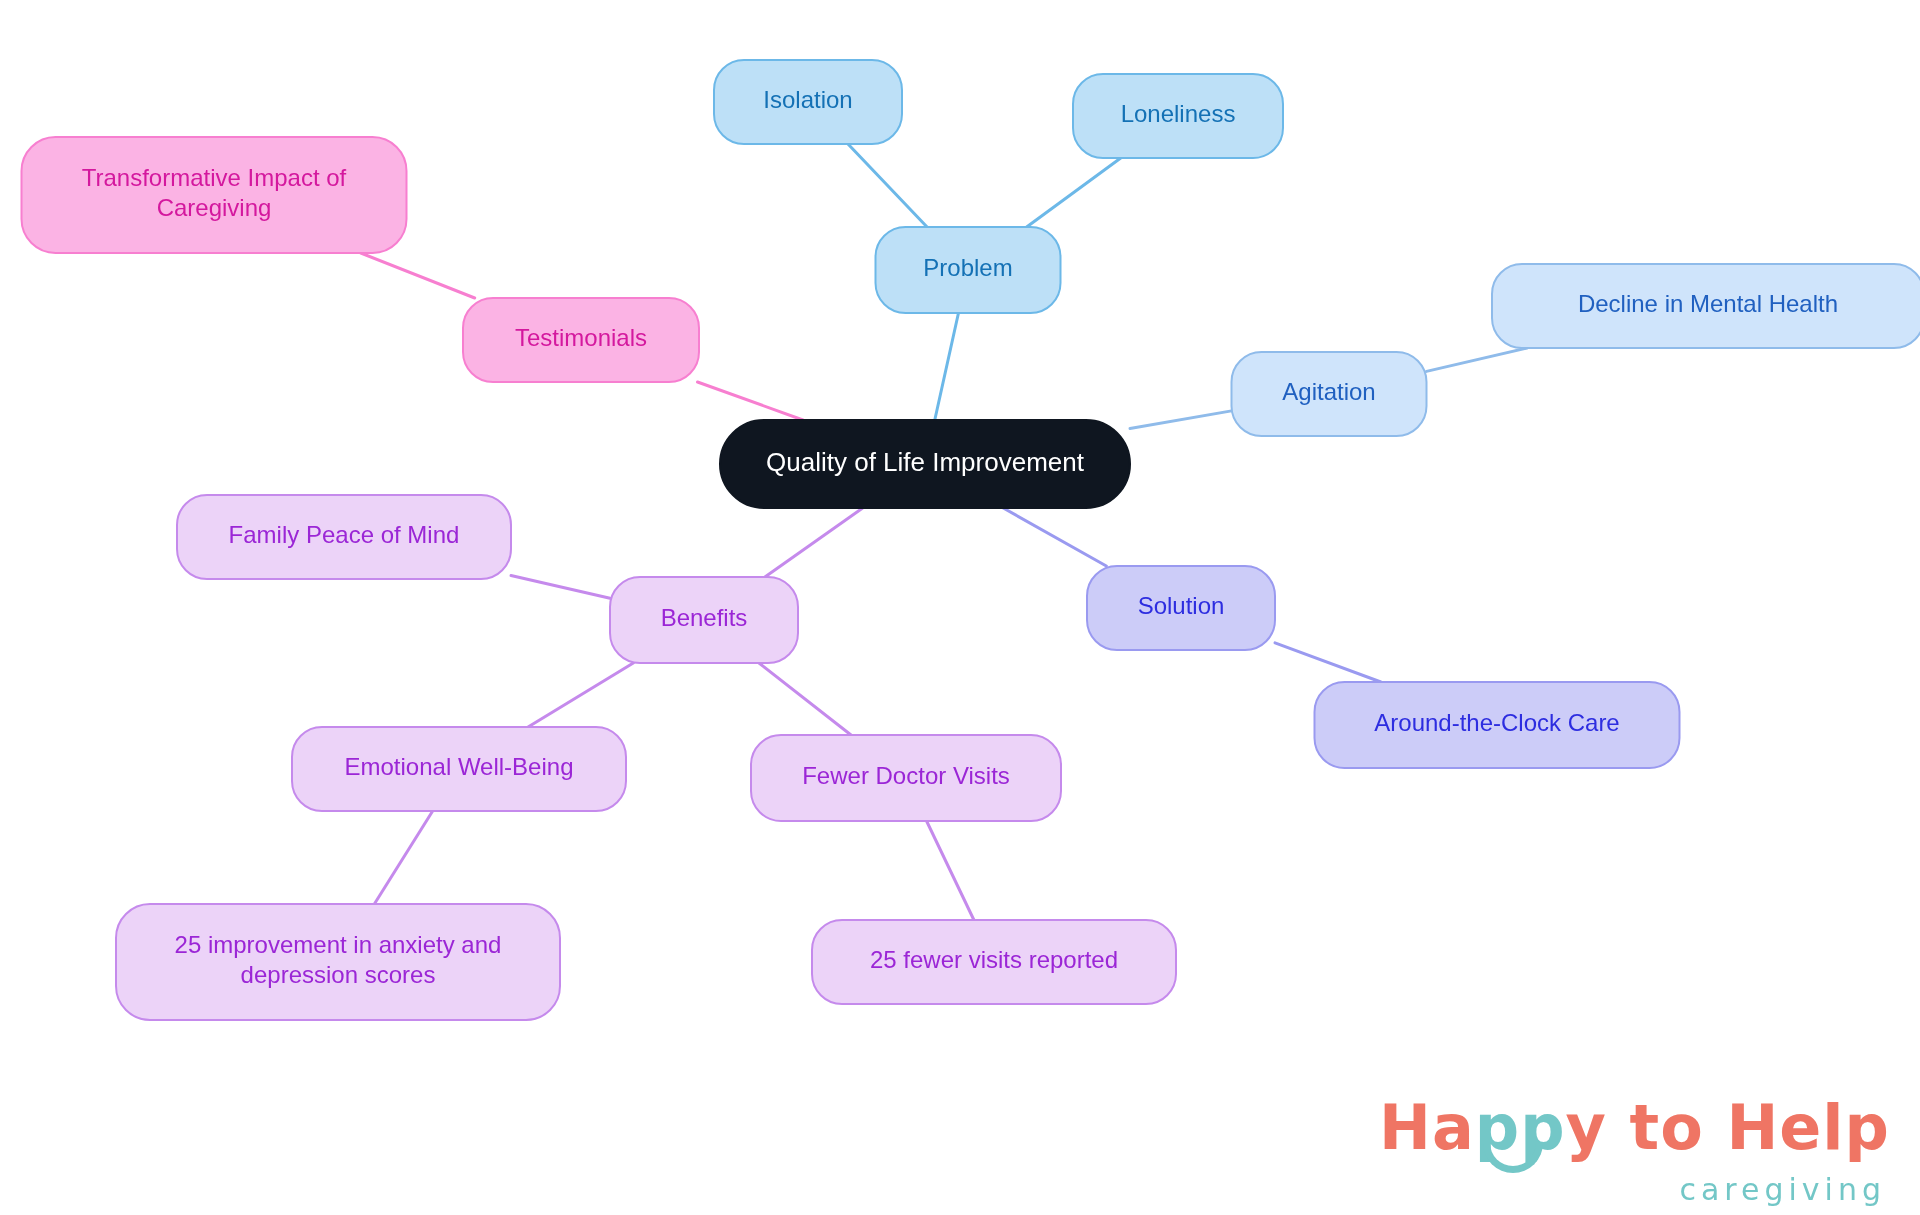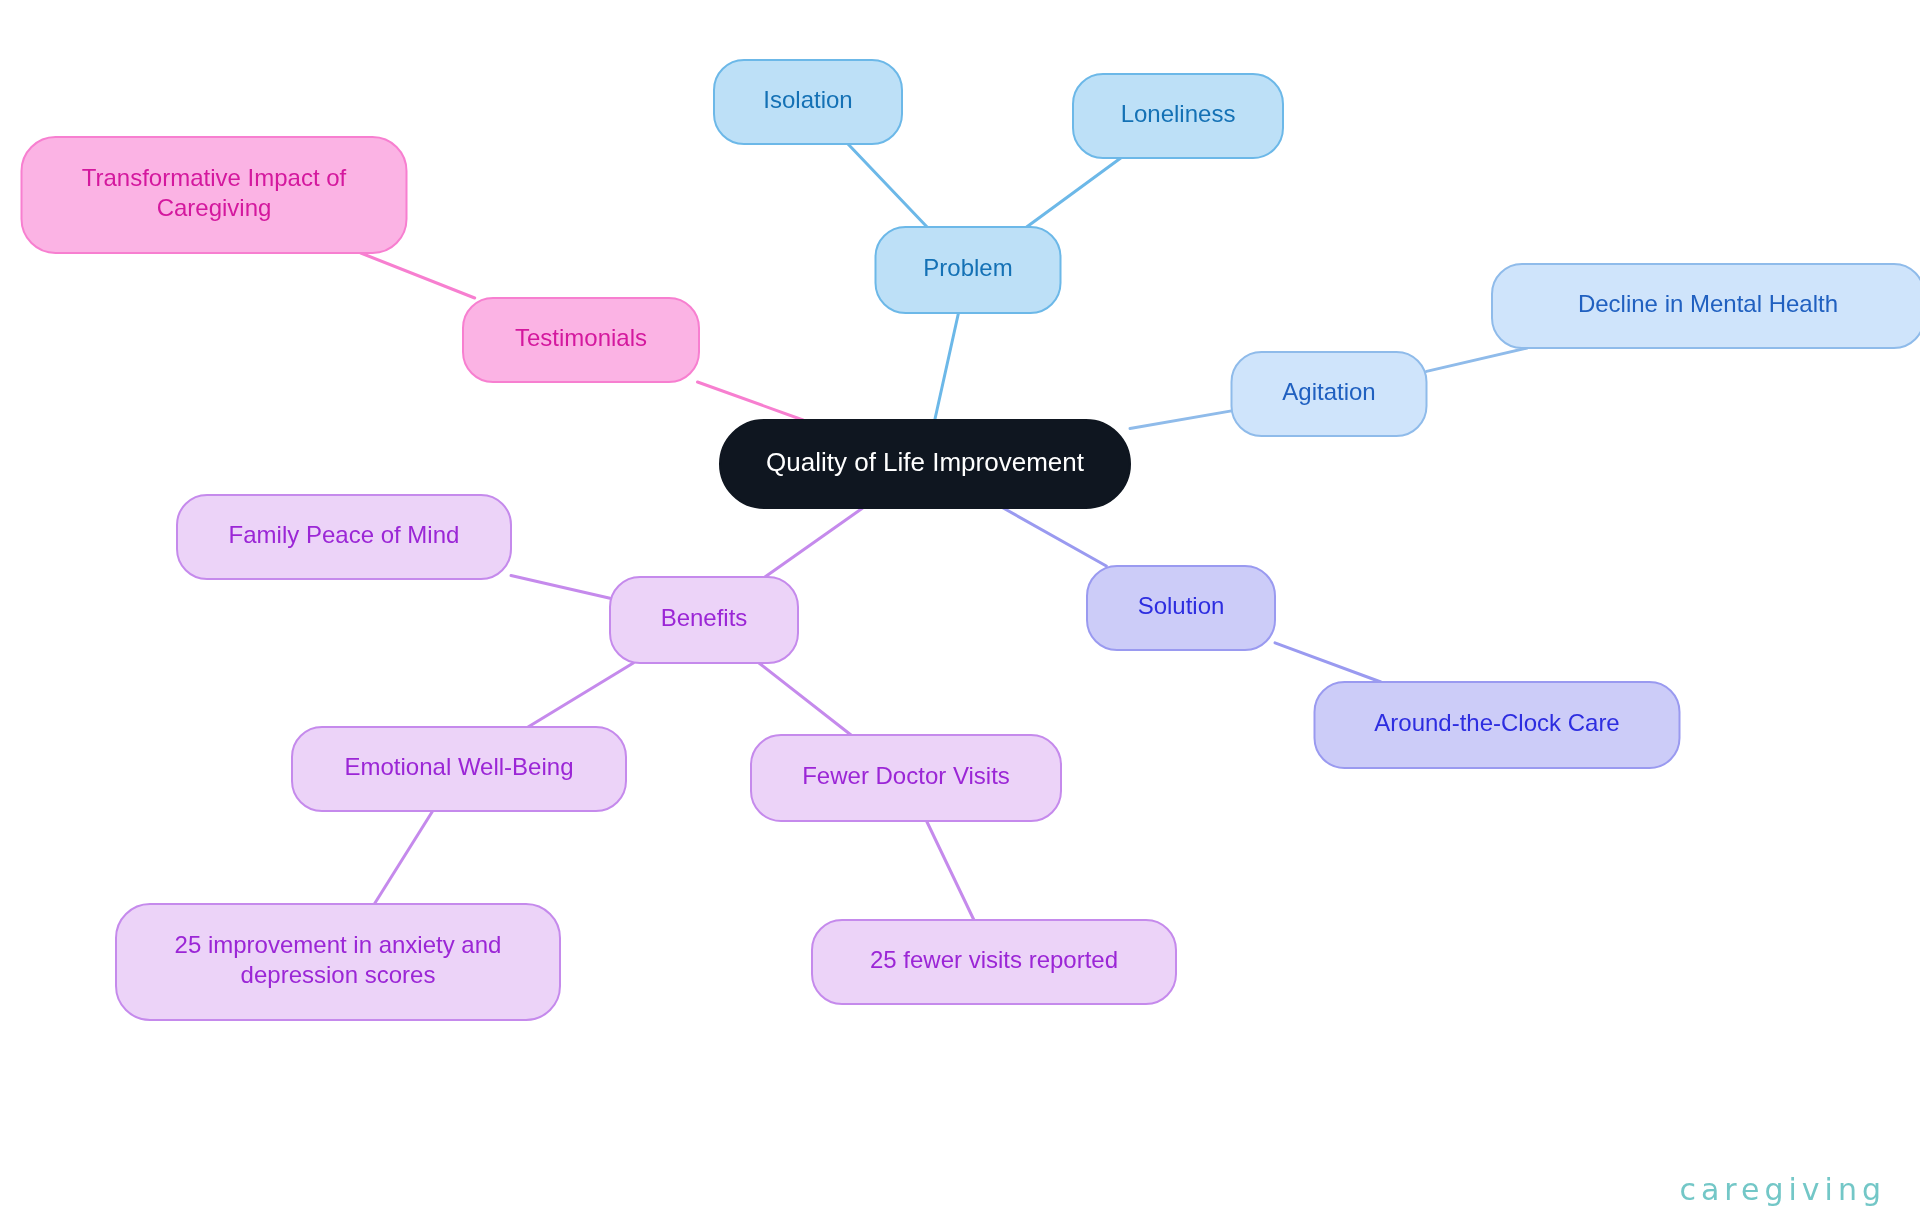--- a/index.html
+++ b/index.html
@@ -159,14 +159,17 @@
         <text x="214" class="node-label" fill="#d4189e" font-size="24" y="180.12"><tspan x="214">Transformative Impact of</tspan><tspan x="214" dy="30">Caregiving</tspan></text>
       </g>
       <g>
         <rect x="720" y="420" width="410" height="88" rx="44" ry="44" fill="#0f1620" stroke="#0f1620" class="node-shape"></rect>
         <text x="925" class="node-label" fill="#ffffff" font-size="26" y="464">Quality of Life Improvement</text>
       </g>
     </g>
 </svg>
 
 <div id="brand-logo">
+  <div class="logo-main">
+    <span class="logo-coral">Ha</span><span class="logo-smile-wrap"><span class="logo-teal">pp</span><span class="logo-smile"></span></span><span class="logo-coral">y</span><span class="logo-coral"> to </span><span class="logo-coral">Help</span>
+  </div>
   <div class="logo-sub">caregiving</div>
 </div>
 
 </body></html>

